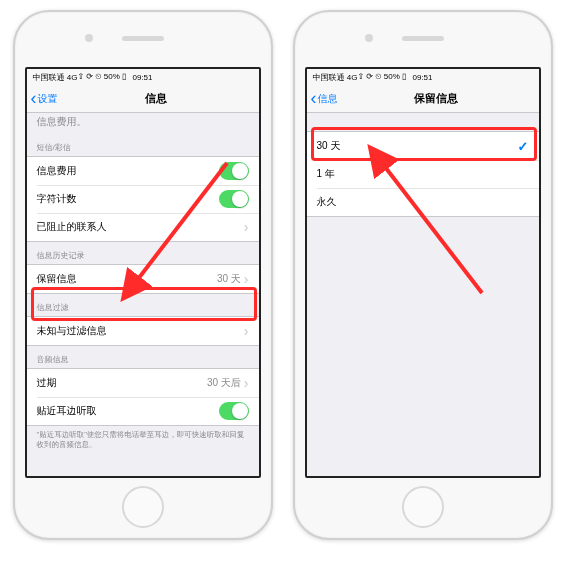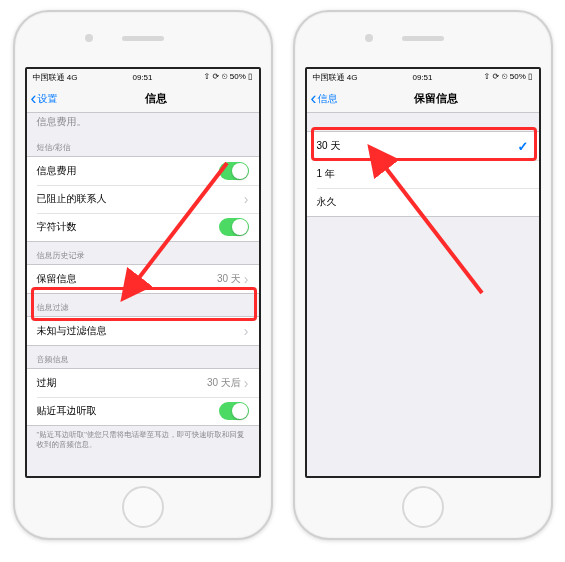--- a/index.html
+++ b/index.html
@@ -2,21 +2,21 @@
 <html><head>
   <meta charset="utf-8">
   <style>
     * { margin:0; padding:0; box-sizing:border-box; font-family:-apple-system,"Helvetica Neue",sans-serif; }
     body { background:#fff; display:flex; gap:20px; padding:10px; justify-content:center; align-items:flex-start; }
     .phone { width:260px; height:530px; background:#f8f8f8; border:2px solid #d0d0d0; border-radius:36px; position:relative; padding:55px 10px 60px 10px; box-shadow:0 1px 4px rgba(0,0,0,0.15), inset 0 0 2px rgba(0,0,0,0.1); }
     .speaker { position:absolute; top:24px; left:50%; transform:translateX(-50%); width:42px; height:5px; background:#d8d8d8; border-radius:3px; }
     .camera { position:absolute; top:22px; left:50%; transform:translateX(-58px); width:8px; height:8px; background:#d8d8d8; border-radius:50%; }
     .home { position:absolute; bottom:10px; left:50%; transform:translateX(-50%); width:42px; height:42px; border:2px solid #d8d8d8; border-radius:50%; background:#fafafa; }
     .screen { width:100%; height:100%; background:#efeff4; border:2px solid #222; border-radius:2px; overflow:hidden; position:relative; font-size:10px; color:#000; }
-    .statusbar { display:flex; justify-content:space-between; align-items:center; padding:2px 6px; height:16px; background:#f7f7f8; font-size:8px; color:#000; }
+    .statusbar { display:flex; align-items:center; padding:2px 6px; height:16px; background:#f7f7f8; font-size:8px; color:#000; }
     .sb-c { position:absolute; left:50%; transform:translateX(-50%); }
     .navbar { display:flex; align-items:center; justify-content:center; height:28px; background:#f7f7f8; border-bottom:1px solid #c8c7cc; position:relative;padding-left:27px; }
     .navbar .back { position:absolute; left:4px; color:#007aff; font-size:10px; display:flex; align-items:center; }
     .navbar .back::before { content:"‹"; font-size:18px; margin-right:1px; line-height:0; position:relative; top:-1px; }
     .navbar .title { font-weight:600; font-size:11px; }
     .scroll { height:calc(100% - 44px); overflow:auto; position:relative; }
     .header-note { font-size:10px; color:#8a8a8d; padding:2px 10px 6px 10px; line-height:1.3; }
     .section-header { font-size:8px; color:#8a8a8d; padding:8px 10px 3px 10px; }
     .cell-group { background:#fff; border-top:1px solid #c8c7cc; border-bottom:1px solid #c8c7cc; }
     .cell { display:flex; align-items:center; justify-content:space-between; padding:0 10px; height:28px; background:#fff; position:relative; }
@@ -55,26 +55,26 @@
     <div class="scroll">
       <div class="header-note">信息费用。</div>
 
       <div class="section-header">短信/彩信</div>
       <div class="cell-group">
         <div class="cell">
           <span class="label">信息费用</span>
           <span class="toggle"></span>
         </div>
         <div class="cell">
+          <span class="label">字符计数</span>
+          <span class="toggle"></span>
+        </div>
+        <div class="cell">
           <span class="label">已阻止的联系人</span>
           <span class="value chevron"></span>
-        </div>
-        <div class="cell">
-          <span class="label">字符计数</span>
-          <span class="toggle"></span>
         </div>
       </div>
 
       <div class="section-header">信息历史记录</div>
       <div class="cell-group" style="position:relative">
         <div class="cell">
           <span class="label">保留信息</span>
           <span class="value chevron">
               <span>30 天</span>
             </span>

